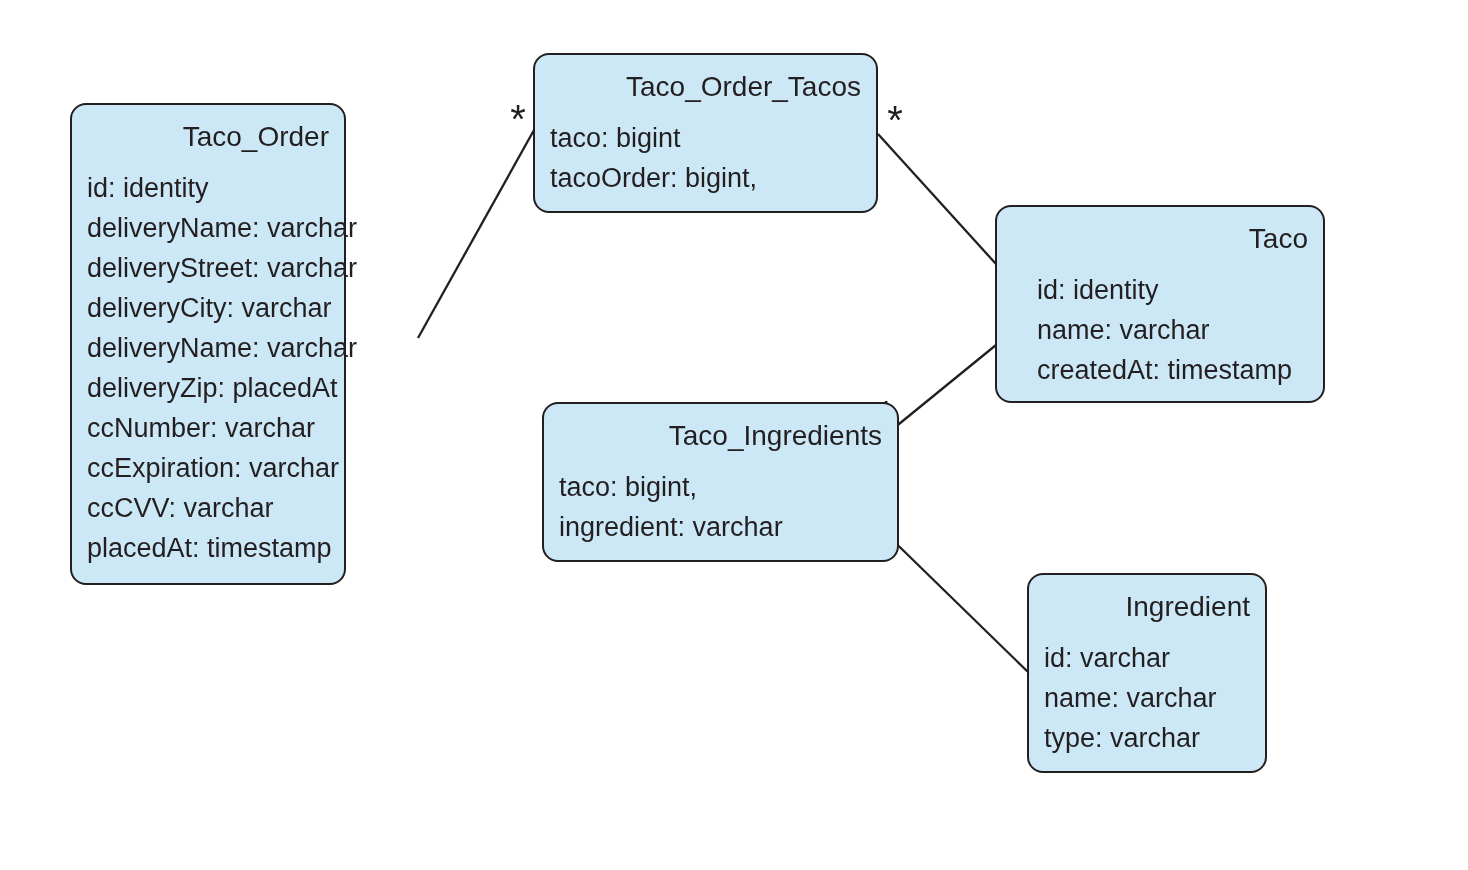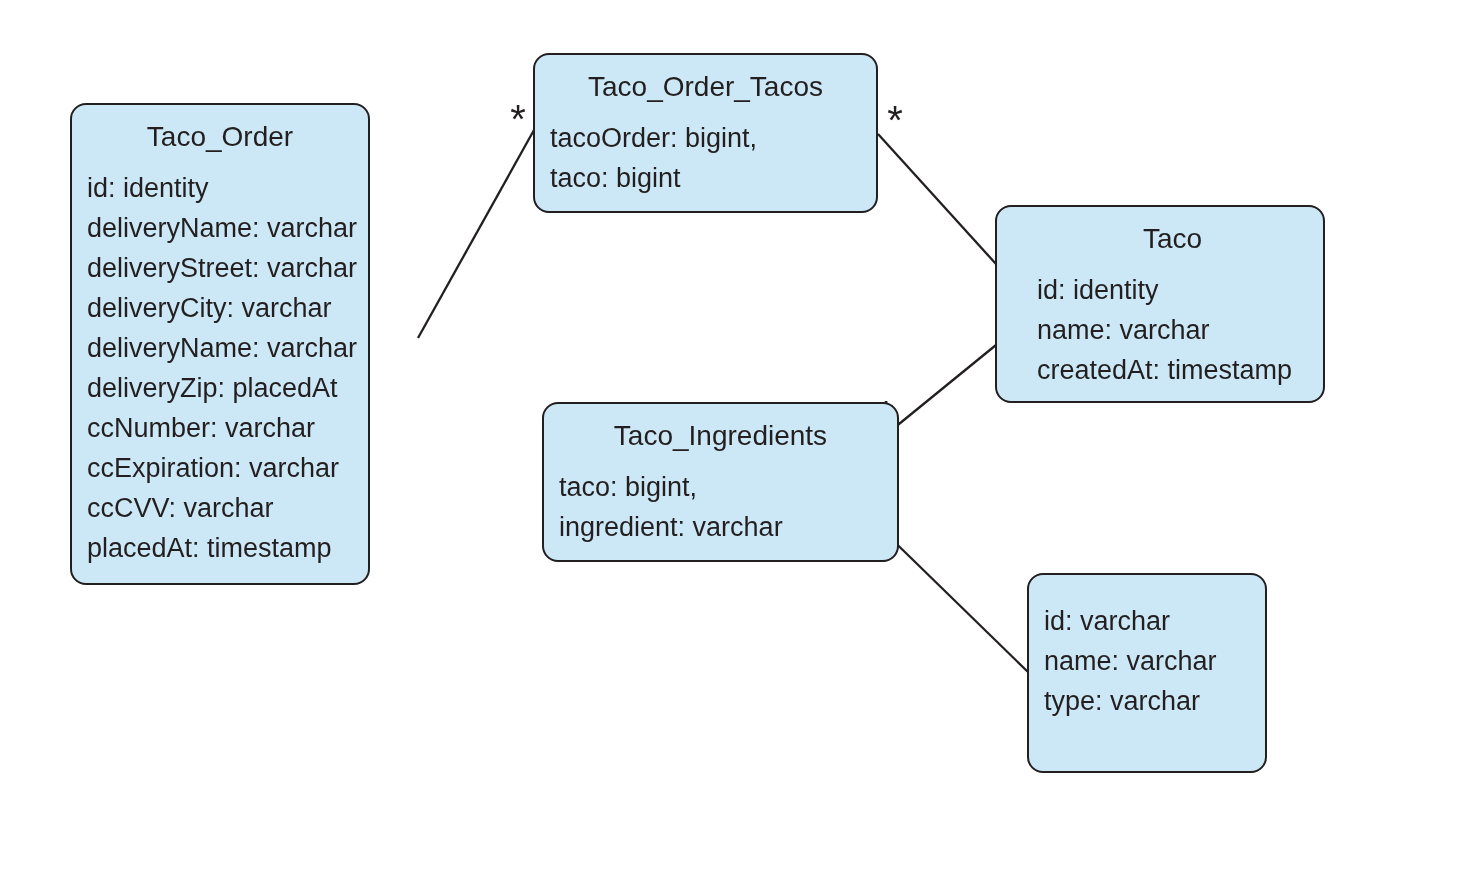--- a/index.html
+++ b/index.html
@@ -32,40 +32,40 @@
     position: absolute;
     box-sizing: border-box;
     background: #cce8f6;
     border: 2.5px solid #231f20;
     border-radius: 16px;
     padding: 13px 15px 12px 15px;
   }
   .entity-title {
     font-size: 28px;
     line-height: 37px;
-    text-align: center;
+    text-align: right;
     white-space: nowrap;
   }
   .entity-fields {
     margin-top: 13px;
   }
   .field {
     font-size: 27px;
     line-height: 40px;
     white-space: nowrap;
   }
   .star {
     position: absolute;
     font-size: 40px;
     line-height: 1;
     transform: translate(-50%, -30%);
     color: #231f20;
   }
   
-  .e-taco-order       { left: 70px;   top: 103px; width: 300px; height: 482px; }
+  .e-taco-order       { left: 70px;   top: 103px; width: 276px; height: 482px; }
   .e-taco-order-tacos { left: 533px;  top: 53px;  width: 345px; height: 160px; }
   .e-taco             { left: 995px;  top: 205px; width: 330px; height: 198px; padding-left: 40px; }
   .e-taco-ingredients { left: 542px;  top: 402px; width: 357px; height: 160px; }
   .e-ingredient       { left: 1027px; top: 573px; width: 240px; height: 200px; }
 </style>
 </head>
 <body>
 
 <div class="canvas">
 
@@ -93,22 +93,22 @@
       <div class="field">ccNumber: varchar</div>
       <div class="field">ccExpiration: varchar</div>
       <div class="field">ccCVV: varchar</div>
       <div class="field">placedAt: timestamp</div>
     </div>
   </div>
 
   <div class="entity e-taco-order-tacos">
     <div class="entity-title">Taco_Order_Tacos</div>
     <div class="entity-fields">
+      <div class="field">taco: bigint</div>
       <div class="field">tacoOrder: bigint,</div>
-      <div class="field">taco: bigint</div>
     </div>
   </div>
 
   <div class="entity e-taco">
     <div class="entity-title">Taco</div>
     <div class="entity-fields">
       <div class="field">id: identity</div>
       <div class="field">name: varchar</div>
       <div class="field">createdAt: timestamp</div>
     </div>
@@ -116,20 +116,21 @@
 
   <div class="entity e-taco-ingredients">
     <div class="entity-title">Taco_Ingredients</div>
     <div class="entity-fields">
       <div class="field">taco: bigint,</div>
       <div class="field">ingredient: varchar</div>
     </div>
   </div>
 
   <div class="entity e-ingredient">
+    <div class="entity-title">Ingredient</div>
     <div class="entity-fields">
       <div class="field">id: varchar</div>
       <div class="field">name: varchar</div>
       <div class="field">type: varchar</div>
     </div>
   </div>
 
 </div>
 
 </body></html>

